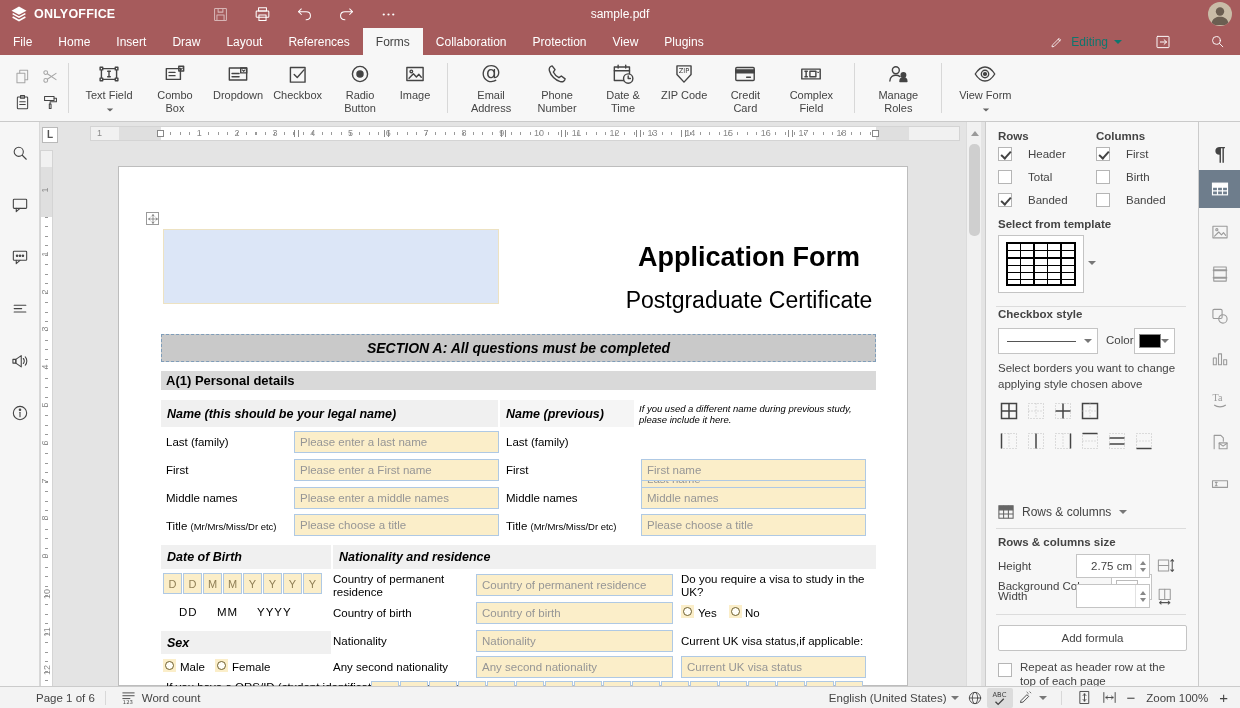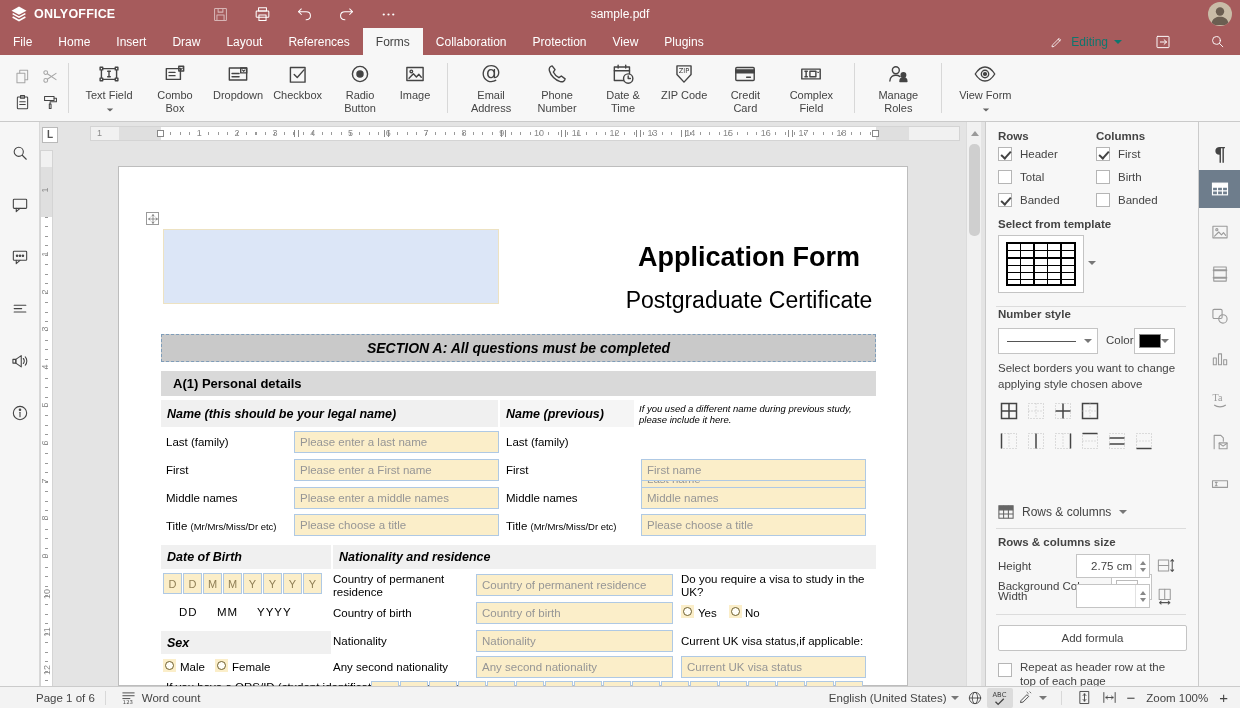--- a/index.html
+++ b/index.html
@@ -62,37 +62,37 @@
   #vscroll .arr .tri { width:0; height:0; border-left:4px solid transparent; border-right:4px solid transparent; border-bottom:5px solid #9a9a9a; }
   #vscroll .thumb { position:absolute; left:2px; top:22px; width:11px; height:92px; background:#CFCFCF; border-radius:5px; }
 
   
   #page { position:absolute; left:78px; top:44px; width:790px; height:520px; background:#fff; border:1px solid #BDBDBD; font-size:11.5px; color:#000; }
   #tbl-handle { position:absolute; left:27px; top:45px; width:13px; height:13px; border:1px solid #9a9a9a; background:#fff; display:flex; align-items:center; justify-content:center; cursor:move; }
   #img-ph { position:absolute; left:44px; top:62px; width:336px; height:75px; background:#DCE6F7; border:1px solid #EDE2C2; }
   #doc-title-main { position:absolute; left:480px; top:75px; width:300px; text-align:center; font-size:27px; font-weight:bold; }
   #doc-subtitle { position:absolute; left:480px; top:120px; width:300px; text-align:center; font-size:23px; }
   #section-a { position:absolute; left:42px; top:167px; width:715px; height:28px; background:#C9C9C9; border:1px dashed #7F9DB9; display:flex; align-items:center; justify-content:center; font-weight:bold; font-style:italic; font-size:14px; }
-  #a1-bar { position:absolute; left:42px; top:204px; width:715px; height:25px; background:#D9D9D9; display:flex; align-items:center; font-weight:bold; font-size:13px; padding-left:12px; }
+  #a1-bar { position:absolute; left:42px; top:204px; width:715px; height:19px; background:#D9D9D9; display:flex; align-items:center; font-weight:bold; font-size:13px; padding-left:5px; }
   .hdr-cell { position:absolute; background:#F0F0F0; display:flex; align-items:center; font-weight:bold; font-style:italic; font-size:12.5px; padding-left:6px; }
   .note { position:absolute; font-style:italic; font-size:9.5px; line-height:11px; }
   .flabel { position:absolute; font-size:11.5px; }
   .flabel small { font-size:9.5px; }
   .finput { position:absolute; height:22px; background:#FBEEC9; border:1px solid #AFC9E4; color:#969696; font-size:11.5px; line-height:20px; padding-left:5px; overflow:hidden; white-space:nowrap; cursor:text; }
   .dobbox { width:19px; height:21px; background:#FBEEC9; border:1px solid #AFC9E4; margin-right:1px; display:inline-block; text-align:center; line-height:20px; color:#8F7F56; font-size:11px; }
   #dob-row { position:absolute; left:44px; top:406px; white-space:nowrap; }
   .radio { position:absolute; width:13px; height:13px; background:#FBEEC9; display:flex; align-items:center; justify-content:center; cursor:pointer; }
   .radio i { width:9px; height:9px; border:1.4px solid #6F5F2C; border-radius:50%; background:#fffef9; }
   .clipbox { width:28px; height:22px; background:#FBEEC9; border:1px solid #AFC9E4; display:inline-block; margin-right:1px; }
   #clip-row { position:absolute; left:252px; top:514px; white-space:nowrap; }
 
   
   #rightpanel { position:absolute; left:985px; top:122px; width:213px; height:564px; background:#F7F7F7; border-left:1px solid #CBCBCB; font-size:11.5px; color:#444; overflow:hidden; }
   .ptitle { font-weight:bold; font-size:11.5px; color:#444; position:absolute; }
-  .pcheck { position:absolute; display:flex; align-items:center; gap:8px; cursor:pointer; }
+  .pcheck { position:absolute; display:flex; align-items:center; gap:16px; cursor:pointer; }
   .cbox { width:14px; height:14px; background:#fff; border:1px solid #B5B5B5; position:relative; flex:none; }
   .pcheck.on .cbox:after, .prepeat.on .cbox:after { content:""; position:absolute; left:2px; top:3px; width:8px; height:4px; border-left:2px solid #444; border-bottom:2px solid #444; transform:rotate(-48deg); }
   #tmpl-box { position:absolute; left:12px; top:113px; width:86px; height:58px; background:#fff; border:1px solid #C4C4C4; display:flex; align-items:center; justify-content:center; cursor:pointer; }
   #tmpl-grid { width:70px; height:44px; border:2px solid #000;
      background-image:repeating-linear-gradient(to bottom, transparent 0 6px, #000 6px 7.3px), repeating-linear-gradient(to right, transparent 0 12px, #000 12px 13.4px); }
   .ddchev { width:0; height:0; border-left:4px solid transparent; border-right:4px solid transparent; border-top:4px solid #777; }
   #tmpl-chev { position:absolute; left:102px; top:139px; }
   .dropdown { position:absolute; background:#fff; border:1px solid #C4C4C4; display:flex; align-items:center; cursor:pointer; }
   #bstyle-dd { left:12px; top:206px; width:100px; height:26px; }
   #bstyle-dd .linei { flex:1; height:1px; background:#555; margin:0 8px; }
@@ -598,21 +598,21 @@
       <span>Banded</span>
     </div>
 
   <div class="ptitle" style="left:12px; top:96px;">Select from template</div>
   <div id="tmpl-box">
       <div id="tmpl-grid"></div>
     </div>
   <span class="ddchev" id="tmpl-chev"></span>
 
   <div class="pdivider" style="top:184px;"></div>
-  <div class="ptitle" style="left:12px; top:186px;">Number style</div>
+  <div class="ptitle" style="left:12px; top:186px;">Checkbox style</div>
   <div class="dropdown" id="bstyle-dd">
       <span class="linei"></span>
       <span class="ddchev"></span>
     </div>
   <div class="ptitle" style="left:120px; top:212px; font-weight:normal;">Color</div>
   <div class="dropdown" id="color-btn">
       <span class="swatch"></span>
       <span class="ddchev"></span>
     </div>
 

